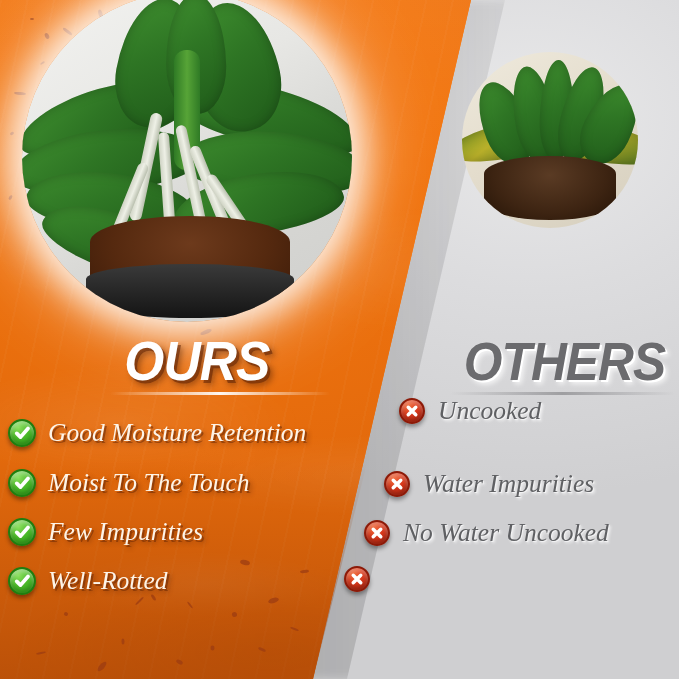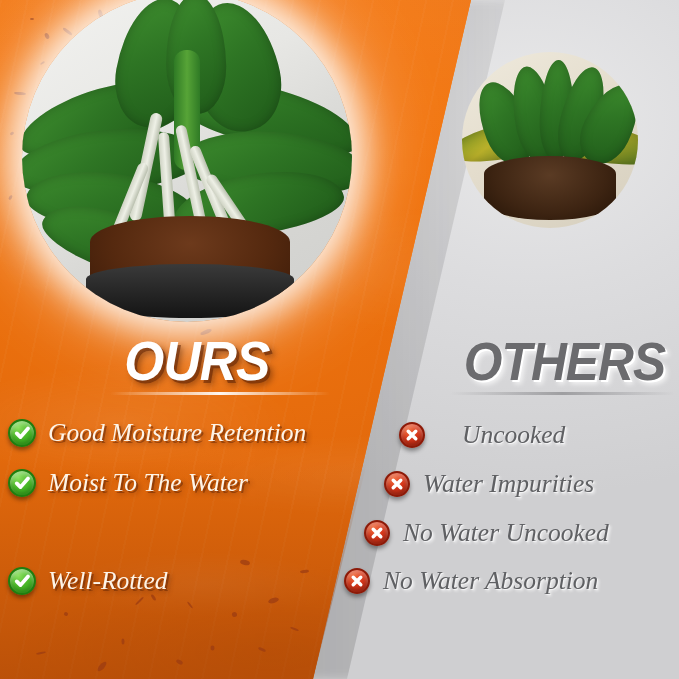--- a/index.html
+++ b/index.html
@@ -226,32 +226,40 @@
         </svg>
     </span>
     <span class="itxt ours">Good Moisture Retention</span>
   </div>
   <div class="item" style="left:8px;top:468px;">
     <span class="badge ok">
       <svg viewBox="0 0 32 32">
           <path d="M9 16.5 L14 21.5 L24 10" fill="none" stroke="#ffffff" stroke-width="5" stroke-linecap="round" stroke-linejoin="round"></path>
         </svg>
     </span>
-    <span class="itxt ours">Moist To The Water</span>
+    <span class="itxt ours">Moist To The Touch</span>
+  </div>
+  <div class="item" style="left:8px;top:517px;">
+    <span class="badge ok">
+      <svg viewBox="0 0 32 32">
+          <path d="M9 16.5 L14 21.5 L24 10" fill="none" stroke="#ffffff" stroke-width="5" stroke-linecap="round" stroke-linejoin="round"></path>
+        </svg>
+    </span>
+    <span class="itxt ours">Few Impurities</span>
   </div>
   <div class="item" style="left:8px;top:566px;justify-content:flex-end;">
     <span class="badge ok">
       <svg viewBox="0 0 32 32">
           <path d="M9 16.5 L14 21.5 L24 10" fill="none" stroke="#ffffff" stroke-width="5" stroke-linecap="round" stroke-linejoin="round"></path>
         </svg>
     </span>
     <span class="itxt ours">Well-Rotted</span>
   </div>
 
-  <div class="item" style="left:399px;top:420px;gap:24px;">
+  <div class="item" style="left:399px;top:396px;">
     <span class="badge no">
       <svg viewBox="0 0 32 32">
           <path d="M10.5 10.5 L21.5 21.5 M21.5 10.5 L10.5 21.5" fill="none" stroke="#ffffff" stroke-width="5" stroke-linecap="round"></path>
         </svg>
     </span>
     <span class="itxt others">Uncooked</span>
   </div>
   <div class="item" style="left:384px;top:469px;">
     <span class="badge no">
       <svg viewBox="0 0 32 32">
@@ -267,16 +275,15 @@
         </svg>
     </span>
     <span class="itxt others">No Water Uncooked</span>
   </div>
   <div class="item" style="left:344px;top:566px;">
     <span class="badge no">
       <svg viewBox="0 0 32 32">
           <path d="M10.5 10.5 L21.5 21.5 M21.5 10.5 L10.5 21.5" fill="none" stroke="#ffffff" stroke-width="5" stroke-linecap="round"></path>
         </svg>
     </span>
-    <span class="itxt others">No Water Absorption</span>
   </div>
 
 </div>
 
 </body></html>

